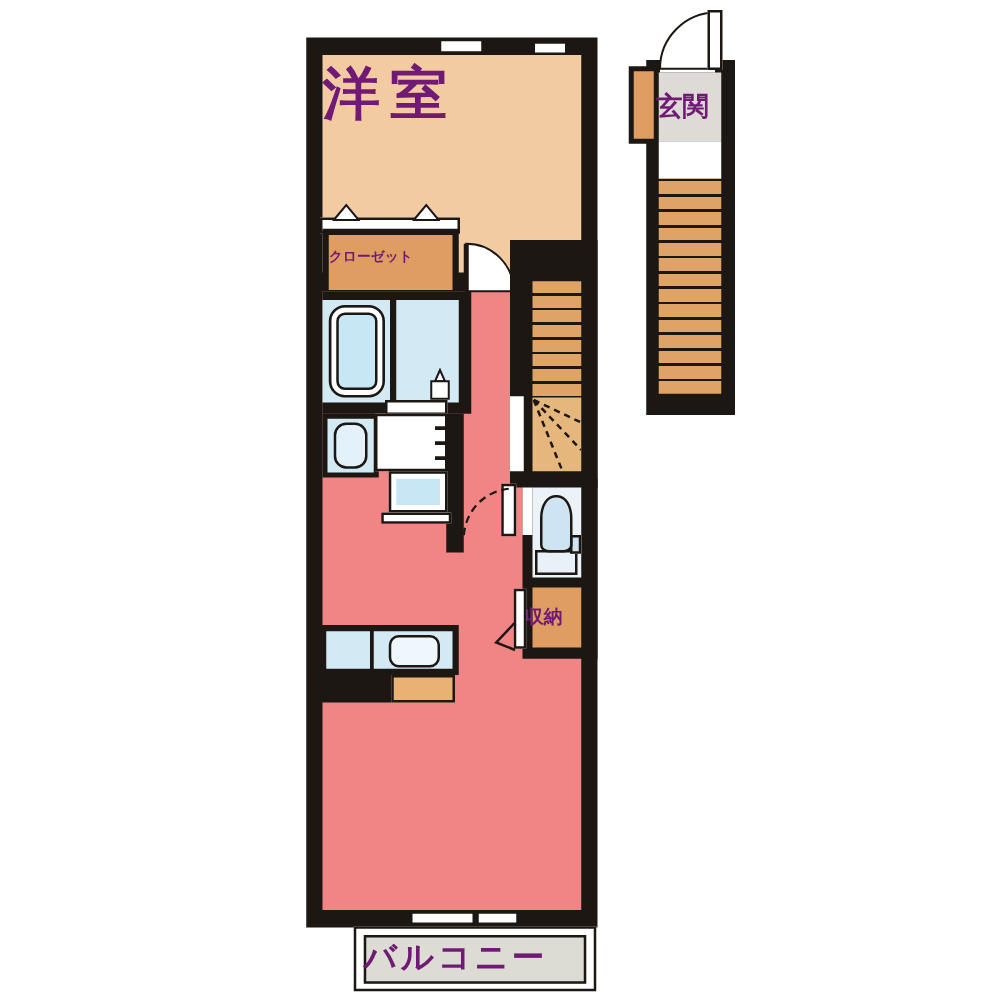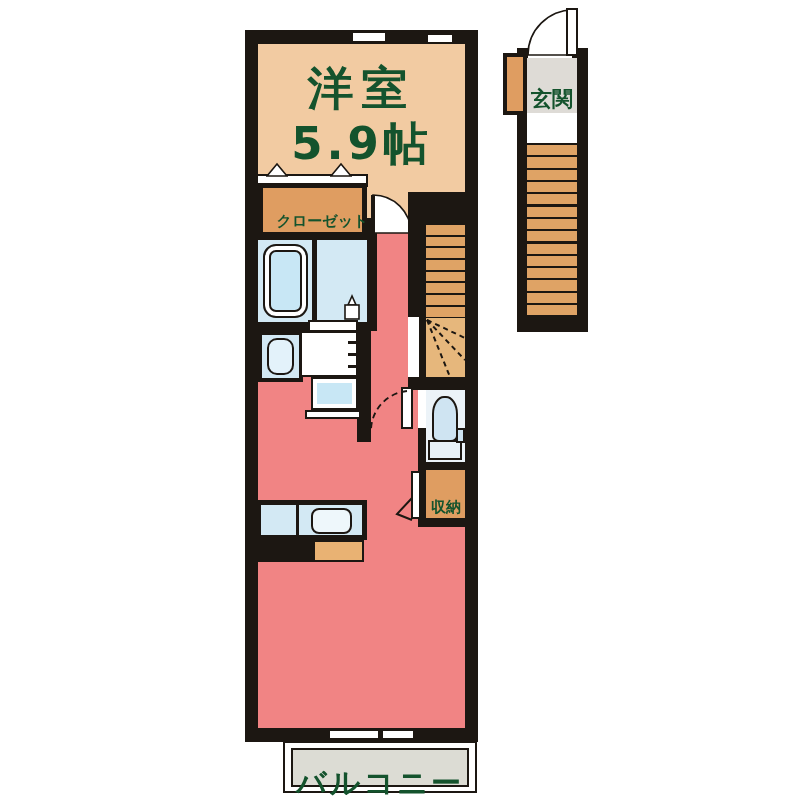--- a/index.html
+++ b/index.html
@@ -1,21 +1,21 @@
 <!DOCTYPE html>
 <html style="--c-wall: #1c1712; --c-tan: #f2cba2; --c-closet: #df9d61; --c-salmon: #f18484; --c-blue: #d3e9f4; --c-tub: #c8e7f5; --c-stairs: #dfa365; --c-winder: #e6b77c; --c-kitchen-orange: #e9b273; --c-toilet-floor: #ecf3f8; --c-sink-white: #eef7fb; --c-balcony-gray: #dcdcd4; --c-entrance-gray: #dedbd6;"><head>
 <meta charset="utf-8">
 <style>
   * { box-sizing: border-box; margin: 0; padding: 0; }
   body { background: #fff; font-family: "DejaVu Sans", "Liberation Sans", sans-serif; }
   .plan { position: relative; width: 800px; height: 800px; background: #fff; overflow: hidden; }
   .abs { position: absolute; }
   .wall { background: var(--c-wall); }
   .white { background: #ffffff; }
-  .label { color: #14532d; font-weight: bold; text-align: center; line-height: 1.05; margin-top: 14px; }
+  .label { color: #701a75; font-weight: bold; line-height: 1.05; }
   .bordered { border: 2px solid var(--c-wall); }
   .bathtub {
     border: 2px solid var(--c-wall); border-radius: 13px; background: var(--c-tub);
     box-shadow: inset 0 0 0 4px #ffffff, inset 0 0 0 6px var(--c-wall);
   }
   .washer {
     border: 2px solid var(--c-wall); background: var(--c-tub);
     box-shadow: inset 0 0 0 4px #ffffff;
   }
   .stairs-straight {
@@ -38,35 +38,32 @@
   <div class="abs wall" style="left:245px;top:30px;width:233px;height:712px;"></div>
 
   <div class="abs" style="left:258px;top:44px;width:207px;height:174px;background:var(--c-tan);"></div>
 
   <div class="abs white" style="left:353px;top:33px;width:32px;height:8px;"></div>
   <div class="abs white" style="left:428px;top:35px;width:24px;height:7px;"></div>
 
   <div class="abs label" style="left:258px;top:50px;width:207px;font-size:46px;letter-spacing:8px;">
     <span>洋室</span>
   </div>
-  <div class="abs label" style="left:258px;top:106px;width:207px;font-size:45px;letter-spacing:4px;">
-    <span>5.9帖</span>
-  </div>
 
   <div class="abs white" style="left:256px;top:174px;width:112px;height:13px;border:2px solid var(--c-wall);"></div>
   <svg class="abs" style="left:266px;top:162px;" width="22" height="15">
     <polygon points="1,14 11,2 21,14" fill="#ffffff" stroke="#1c1712" stroke-width="1.6"></polygon>
   </svg>
   <svg class="abs" style="left:330px;top:162px;" width="22" height="15">
     <polygon points="1,14 11,2 21,14" fill="#ffffff" stroke="#1c1712" stroke-width="1.6"></polygon>
   </svg>
 
   <div class="abs wall" style="left:258px;top:183px;width:109px;height:54px;"></div>
   <div class="abs" style="left:263px;top:188px;width:99px;height:44px;background:var(--c-closet);"></div>
-  <div class="abs label" style="left:263px;top:200px;width:119px;font-size:15px;">
+  <div class="abs label" style="left:263px;top:200px;width:119px;font-size:11px;">
     <span>クローゼット</span>
   </div>
 
   <div class="abs" style="left:258px;top:233px;width:207px;height:495px;background:var(--c-salmon);"></div>
 
   <svg class="abs" style="left:370px;top:193px;" width="42" height="42">
     <path d="M3,2 A38,38 0 0 1 41,40 L3,40 Z" fill="#ffffff" stroke="#1c1712" stroke-width="1.6"></path>
     <line x1="3" y1="2" x2="3" y2="40" stroke="#1c1712" stroke-width="4"></line>
   </svg>
 
@@ -132,21 +129,21 @@
   <div class="abs" style="left:311px;top:508px;width:41px;height:26px;background:var(--c-sink-white);border:2px solid var(--c-wall);border-radius:8px;"></div>
   <div class="abs wall" style="left:252px;top:538px;width:61px;height:24px;"></div>
   <div class="abs" style="left:313px;top:540px;width:51px;height:22px;background:var(--c-kitchen-orange);border:2px solid var(--c-wall);"></div>
 
 
   <div class="abs white" style="left:330px;top:731px;width:48px;height:7px;"></div>
   <div class="abs white" style="left:383px;top:731px;width:30px;height:7px;"></div>
 
   <div class="abs white bordered" style="left:283px;top:741px;width:194px;height:52px;"></div>
   <div class="abs bordered" style="left:291px;top:748px;width:178px;height:39px;background:var(--c-balcony-gray);"></div>
-  <div class="abs label" style="left:291px;top:753px;width:178px;font-size:30px;letter-spacing:3px;">
+  <div class="abs label" style="left:291px;top:753px;width:178px;font-size:26px;letter-spacing:3px;">
     <span>バルコニー</span>
   </div>
 
   <div class="abs wall" style="left:517px;top:48px;width:71px;height:284px;"></div>
   <div class="abs wall" style="left:503px;top:53px;width:24px;height:62px;"></div>
   <div class="abs" style="left:507px;top:57px;width:16px;height:54px;background:var(--c-closet);"></div>
   <div class="abs" style="left:527px;top:58px;width:50px;height:55px;background:var(--c-entrance-gray);"></div>
   <div class="abs label" style="left:525px;top:74px;width:54px;font-size:21px;">
     <span>玄関</span>
   </div>

